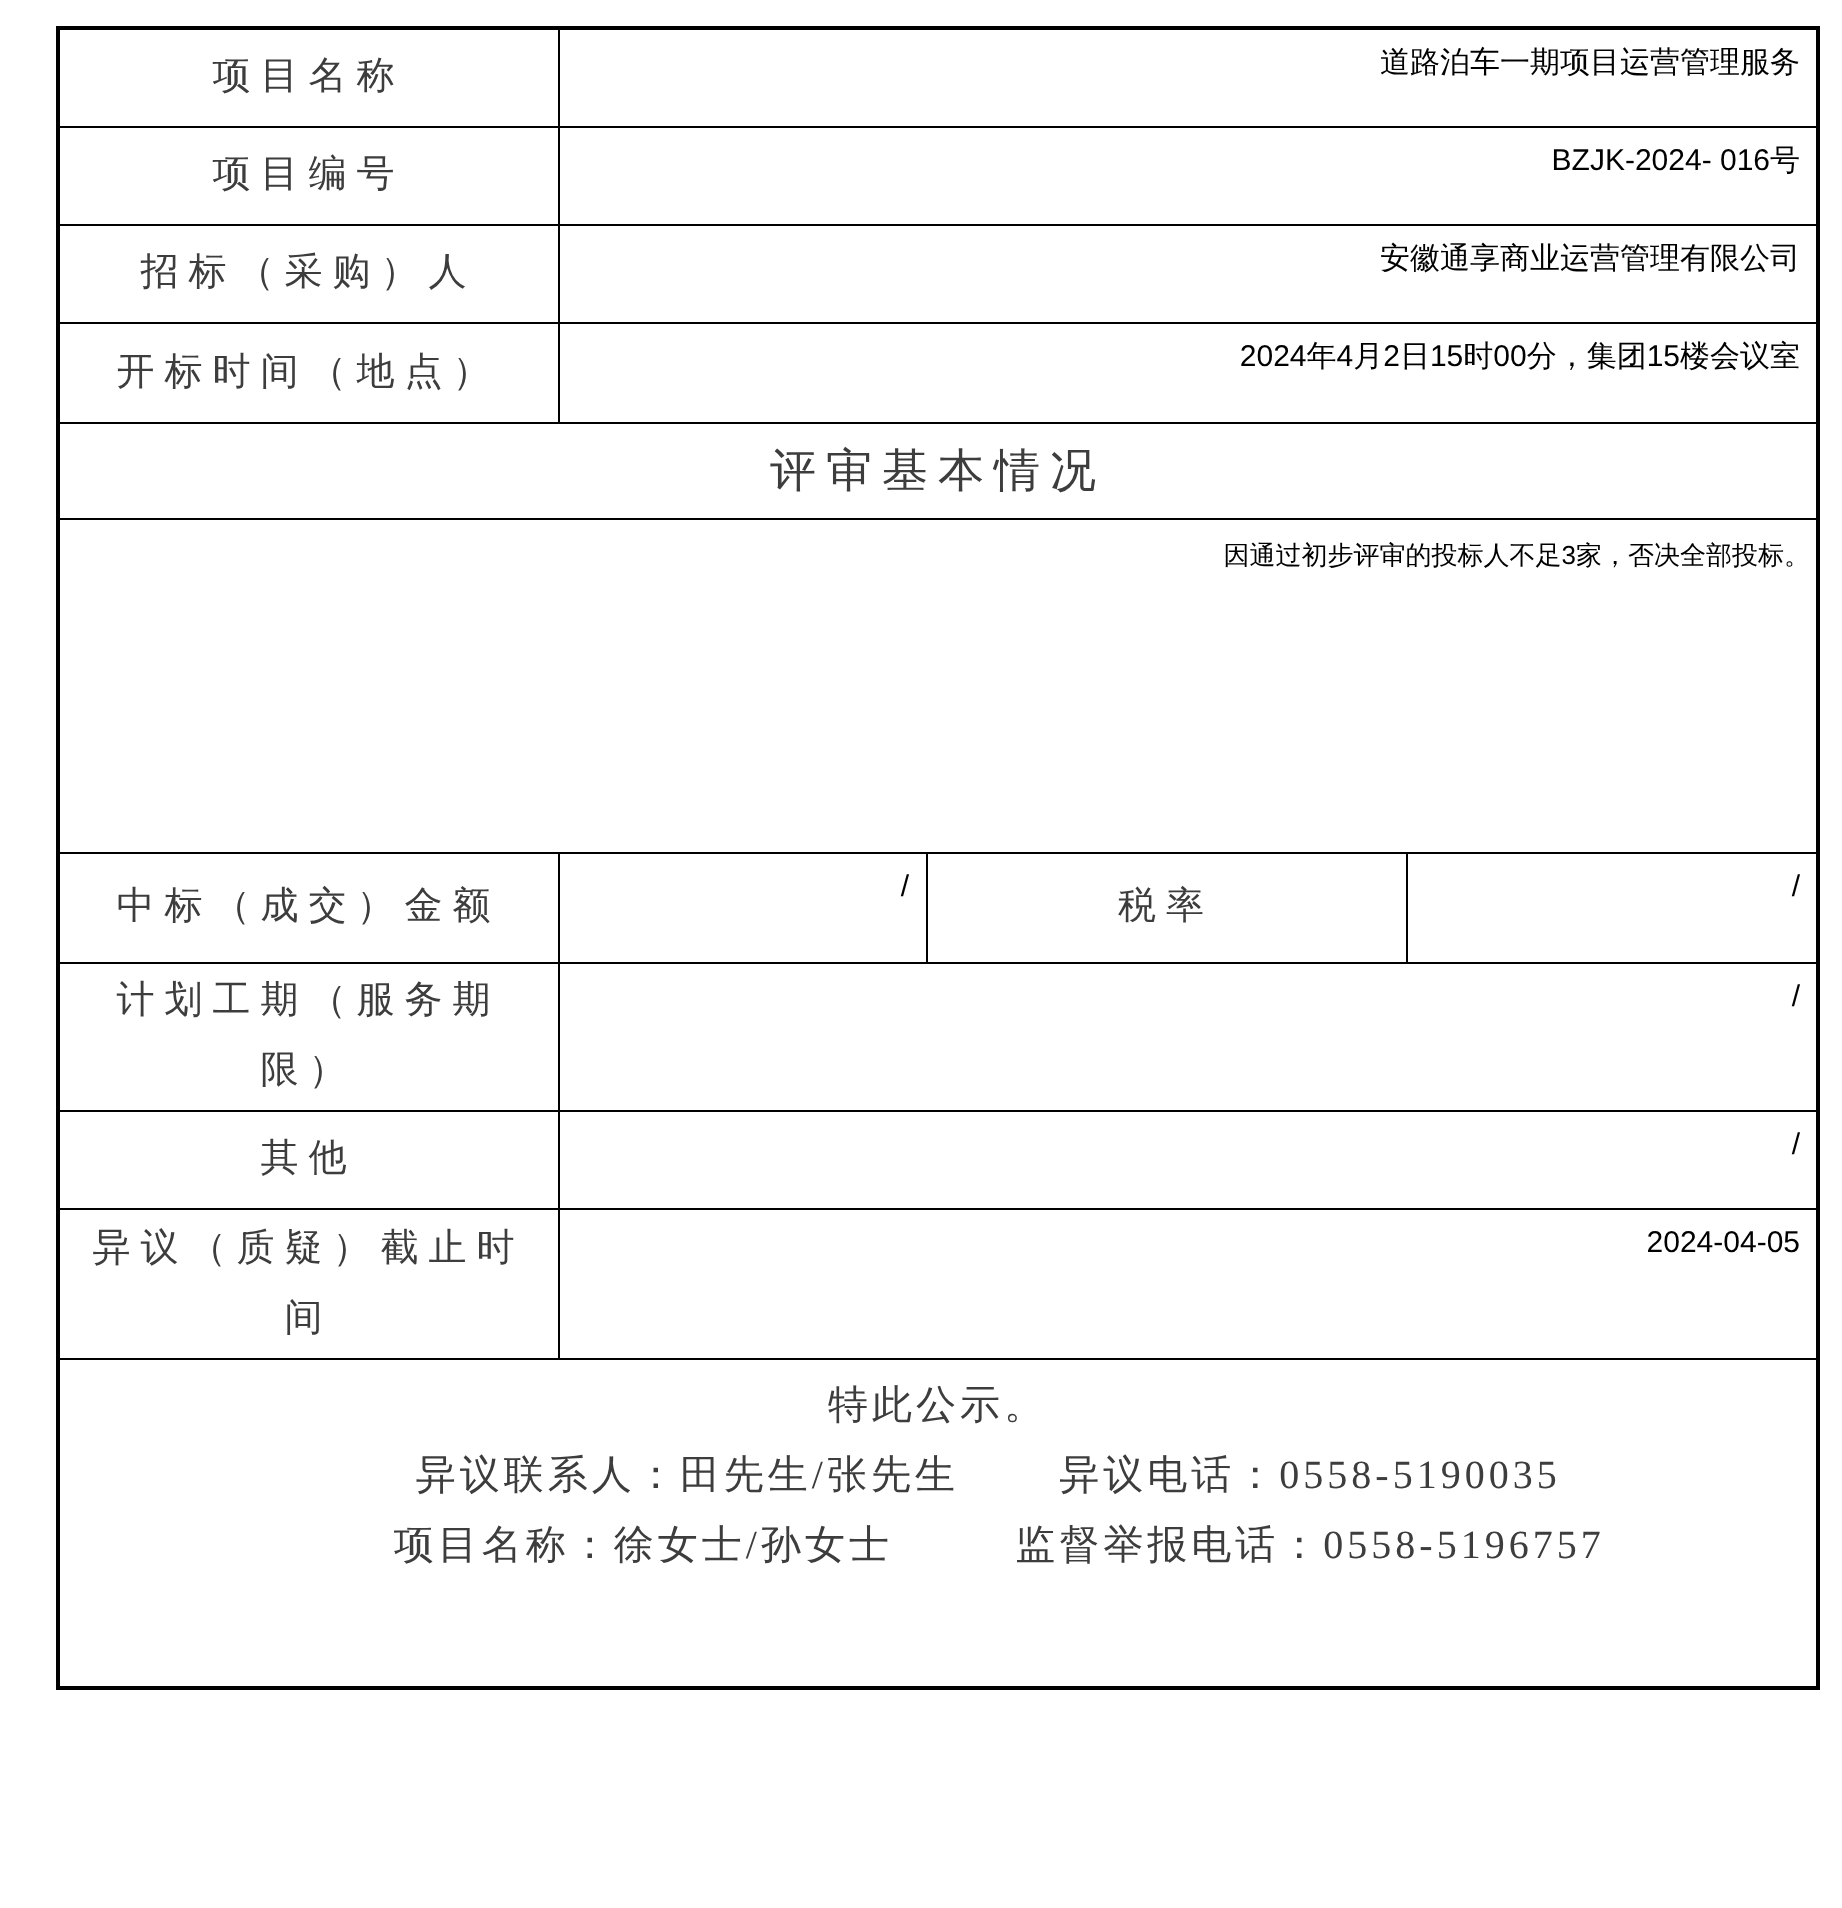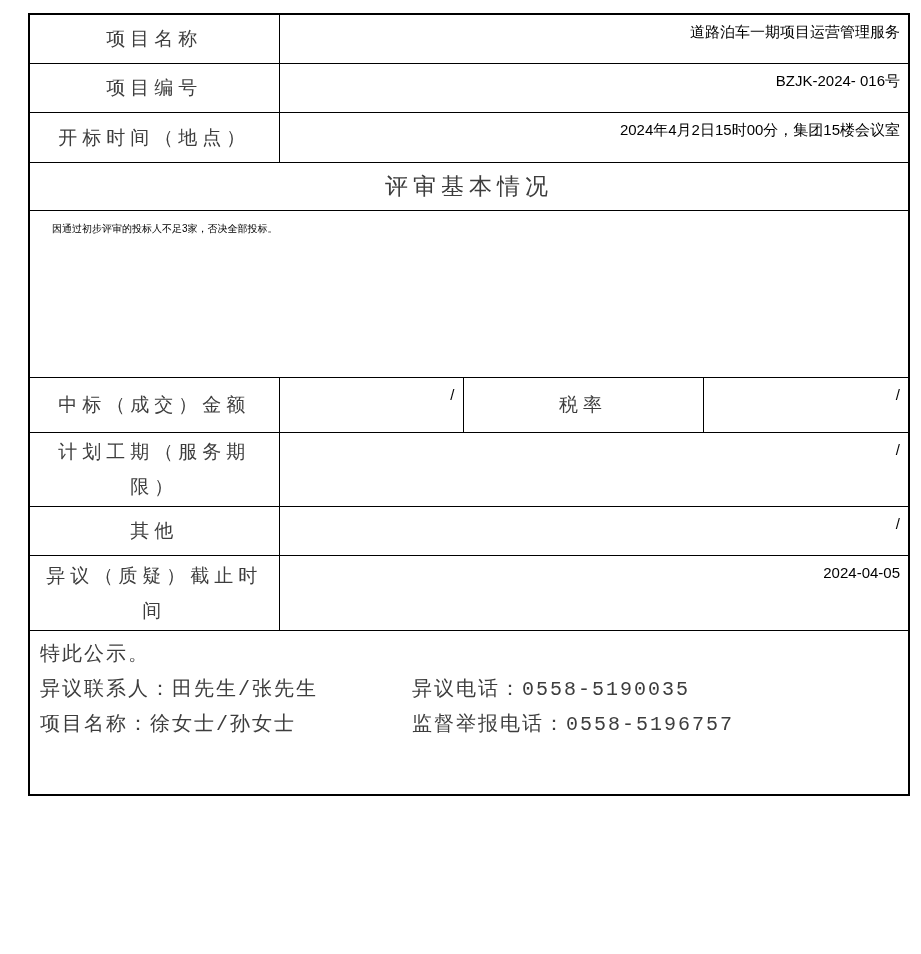--- a/index.html
+++ b/index.html
@@ -62,36 +62,36 @@
     color: #3d3d3d;
     font-size: 23px;
     letter-spacing: 5px;
     text-align: center;
     vertical-align: middle;
     padding: 0 10px;
   }
 
   
   td.review-text {
-    font-size: 10px;
+    font-size: 13px;
     color: #000000;
     vertical-align: top;
-    text-align: left;
-    padding: 7px 22px;
+    text-align: right;
+    padding: 7px 3px;
     line-height: 21px;
   }
 
   
   td.footer-cell {
-    font-family: Liberation Mono, monospace;
+    font-family: Liberation Serif, serif;
     color: #3d3d3d;
     font-size: 20px;
     letter-spacing: 2px;
     vertical-align: top;
-    text-align: left;
+    text-align: center;
     padding: 6px 10px;
     line-height: 35px;
   }
   .contact-line .seg-left {
     display: inline-block;
     width: 372px;
   }
 </style>
 </head>
 <body>
@@ -108,20 +108,24 @@
       <tr class="rh-a">
     <td class="label">项目名称</td>
     <td class="value" colspan="3">道路泊车一期项目运营管理服务</td>
   </tr>
 
   <tr class="rh-a">
     <td class="label">项目编号</td>
     <td class="value" colspan="3">BZJK-2024- 016号</td>
   </tr>
 
+  <tr class="rh-a">
+    <td class="label">招标（采购）人</td>
+    <td class="value" colspan="3">安徽通享商业运营管理有限公司</td>
+  </tr>
 
   <tr class="rh-b">
     <td class="label">开标时间（地点）</td>
     <td class="value" colspan="3">2024年4月2日15时00分，集团15楼会议室</td>
   </tr>
 
   <tr class="rh-c">
     <td class="section-header" colspan="4">评审基本情况</td>
   </tr>
 

